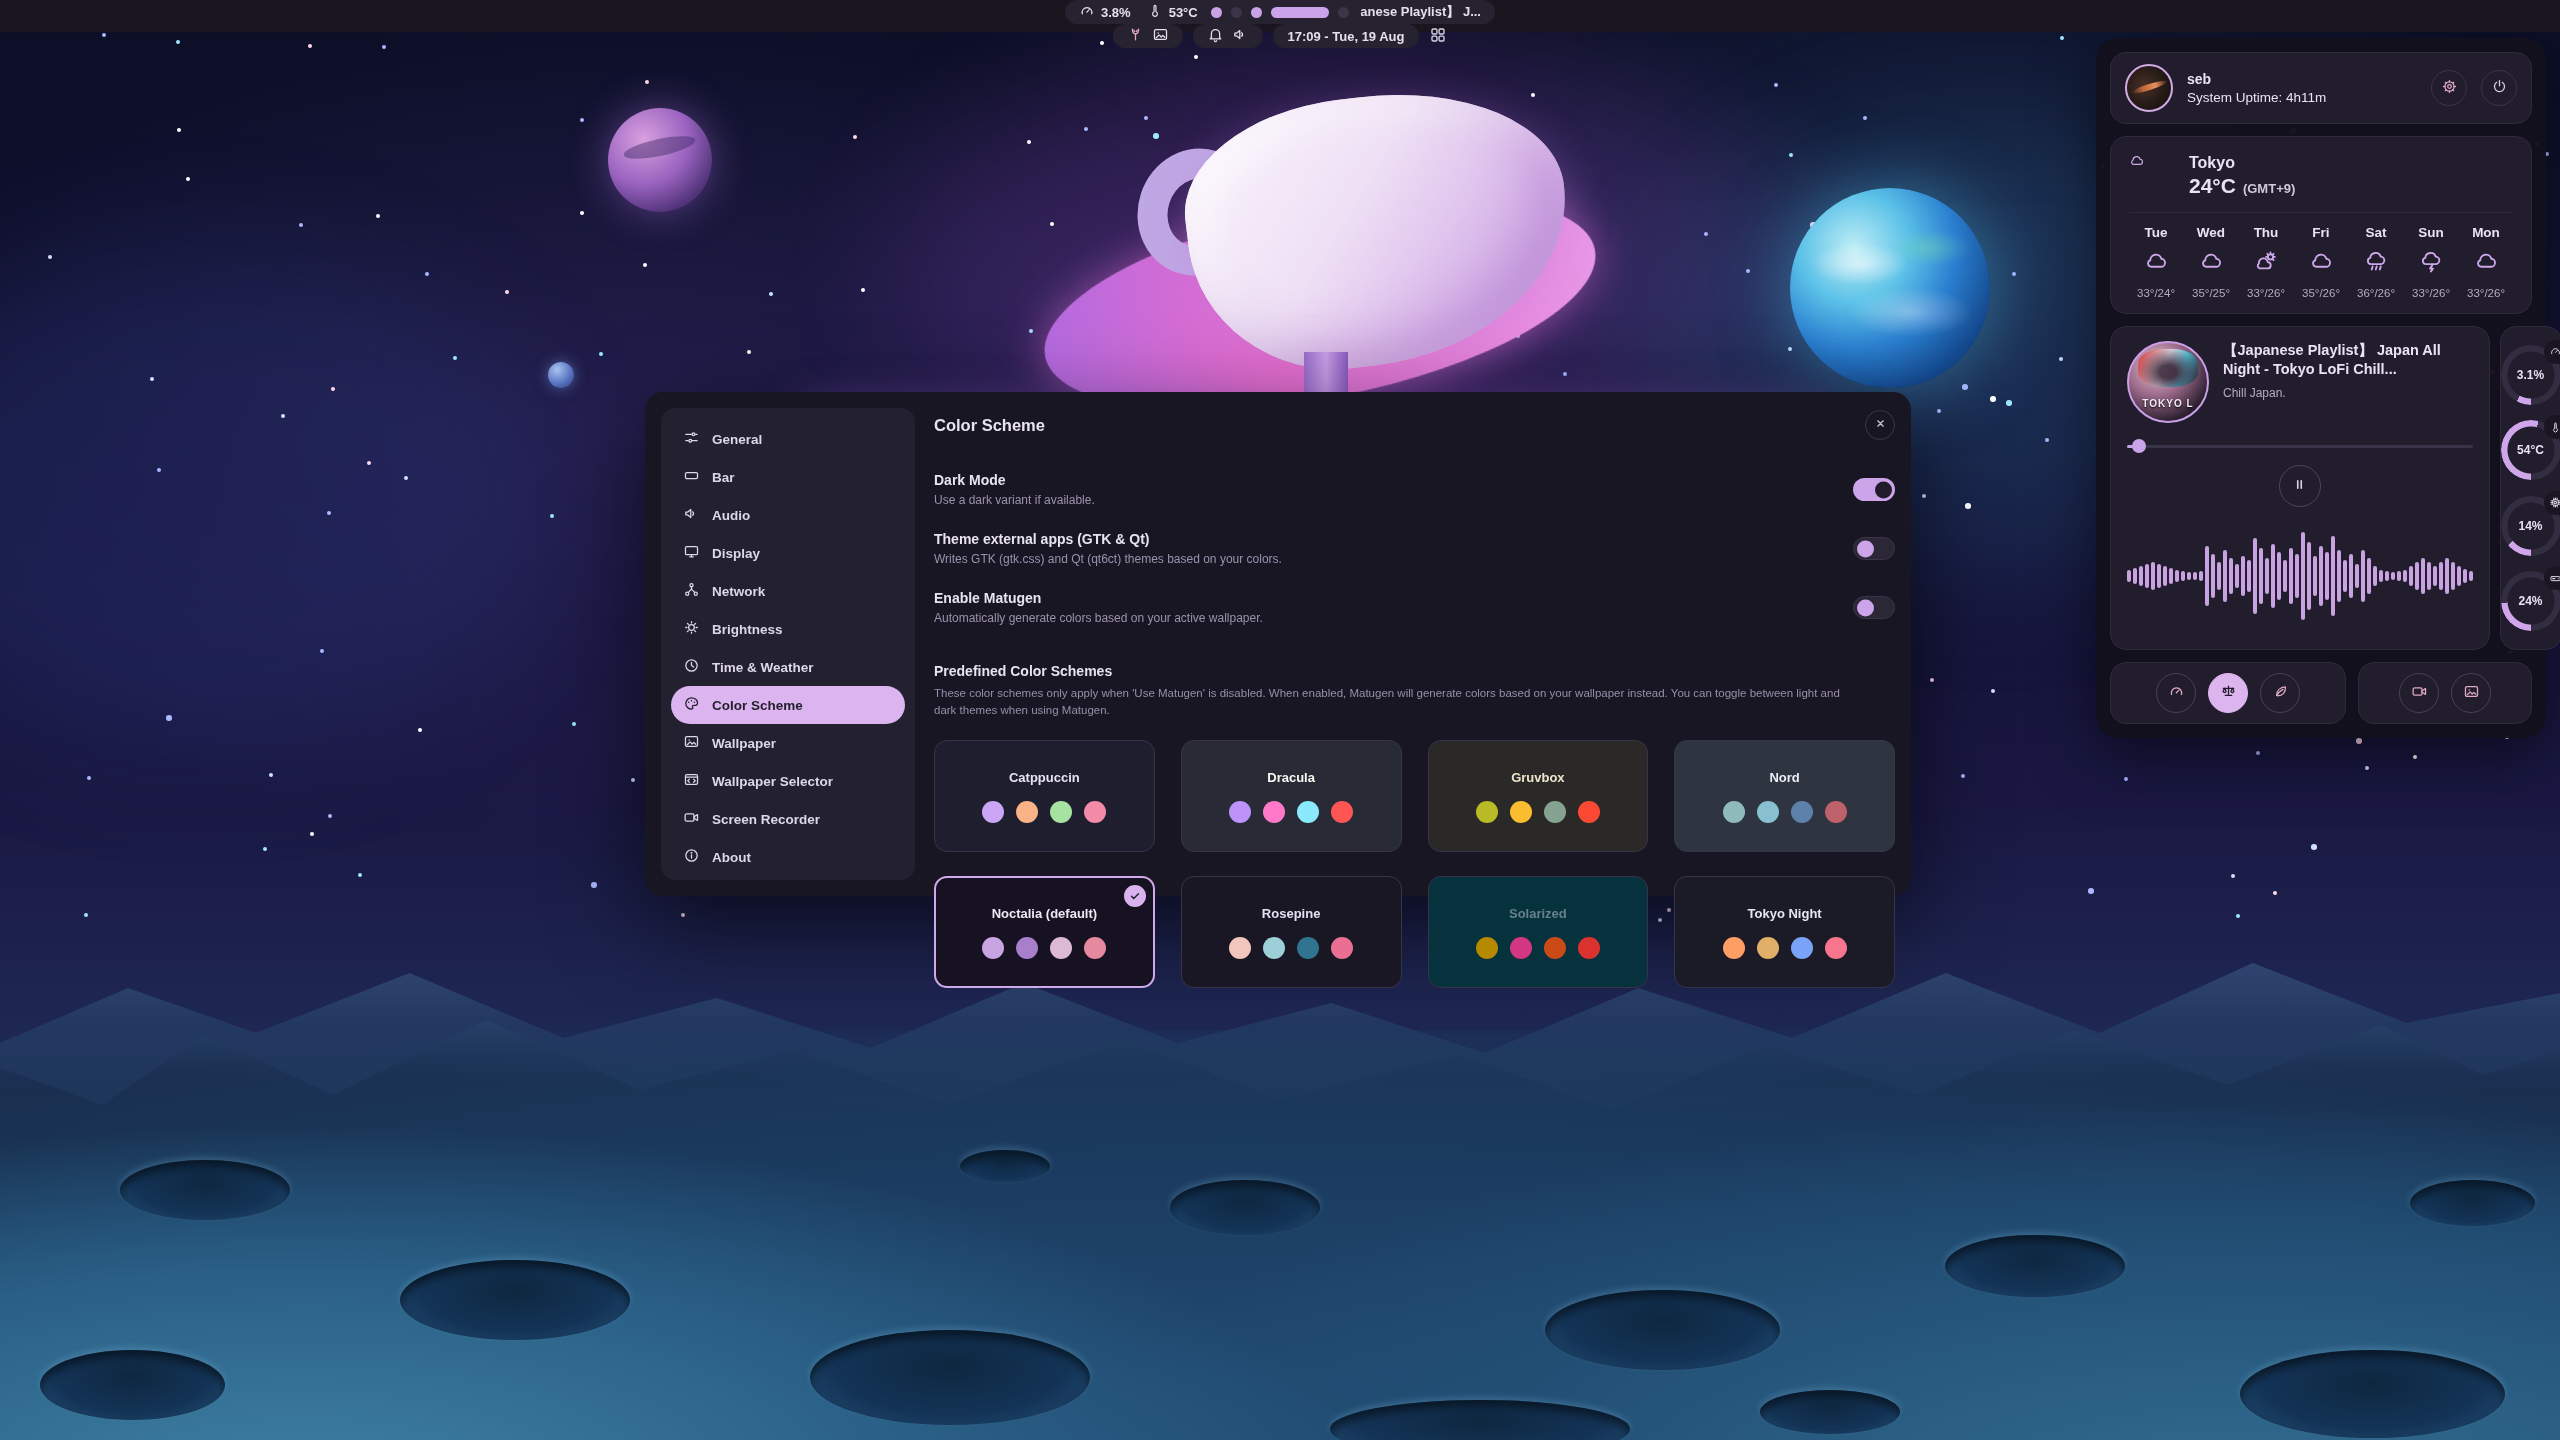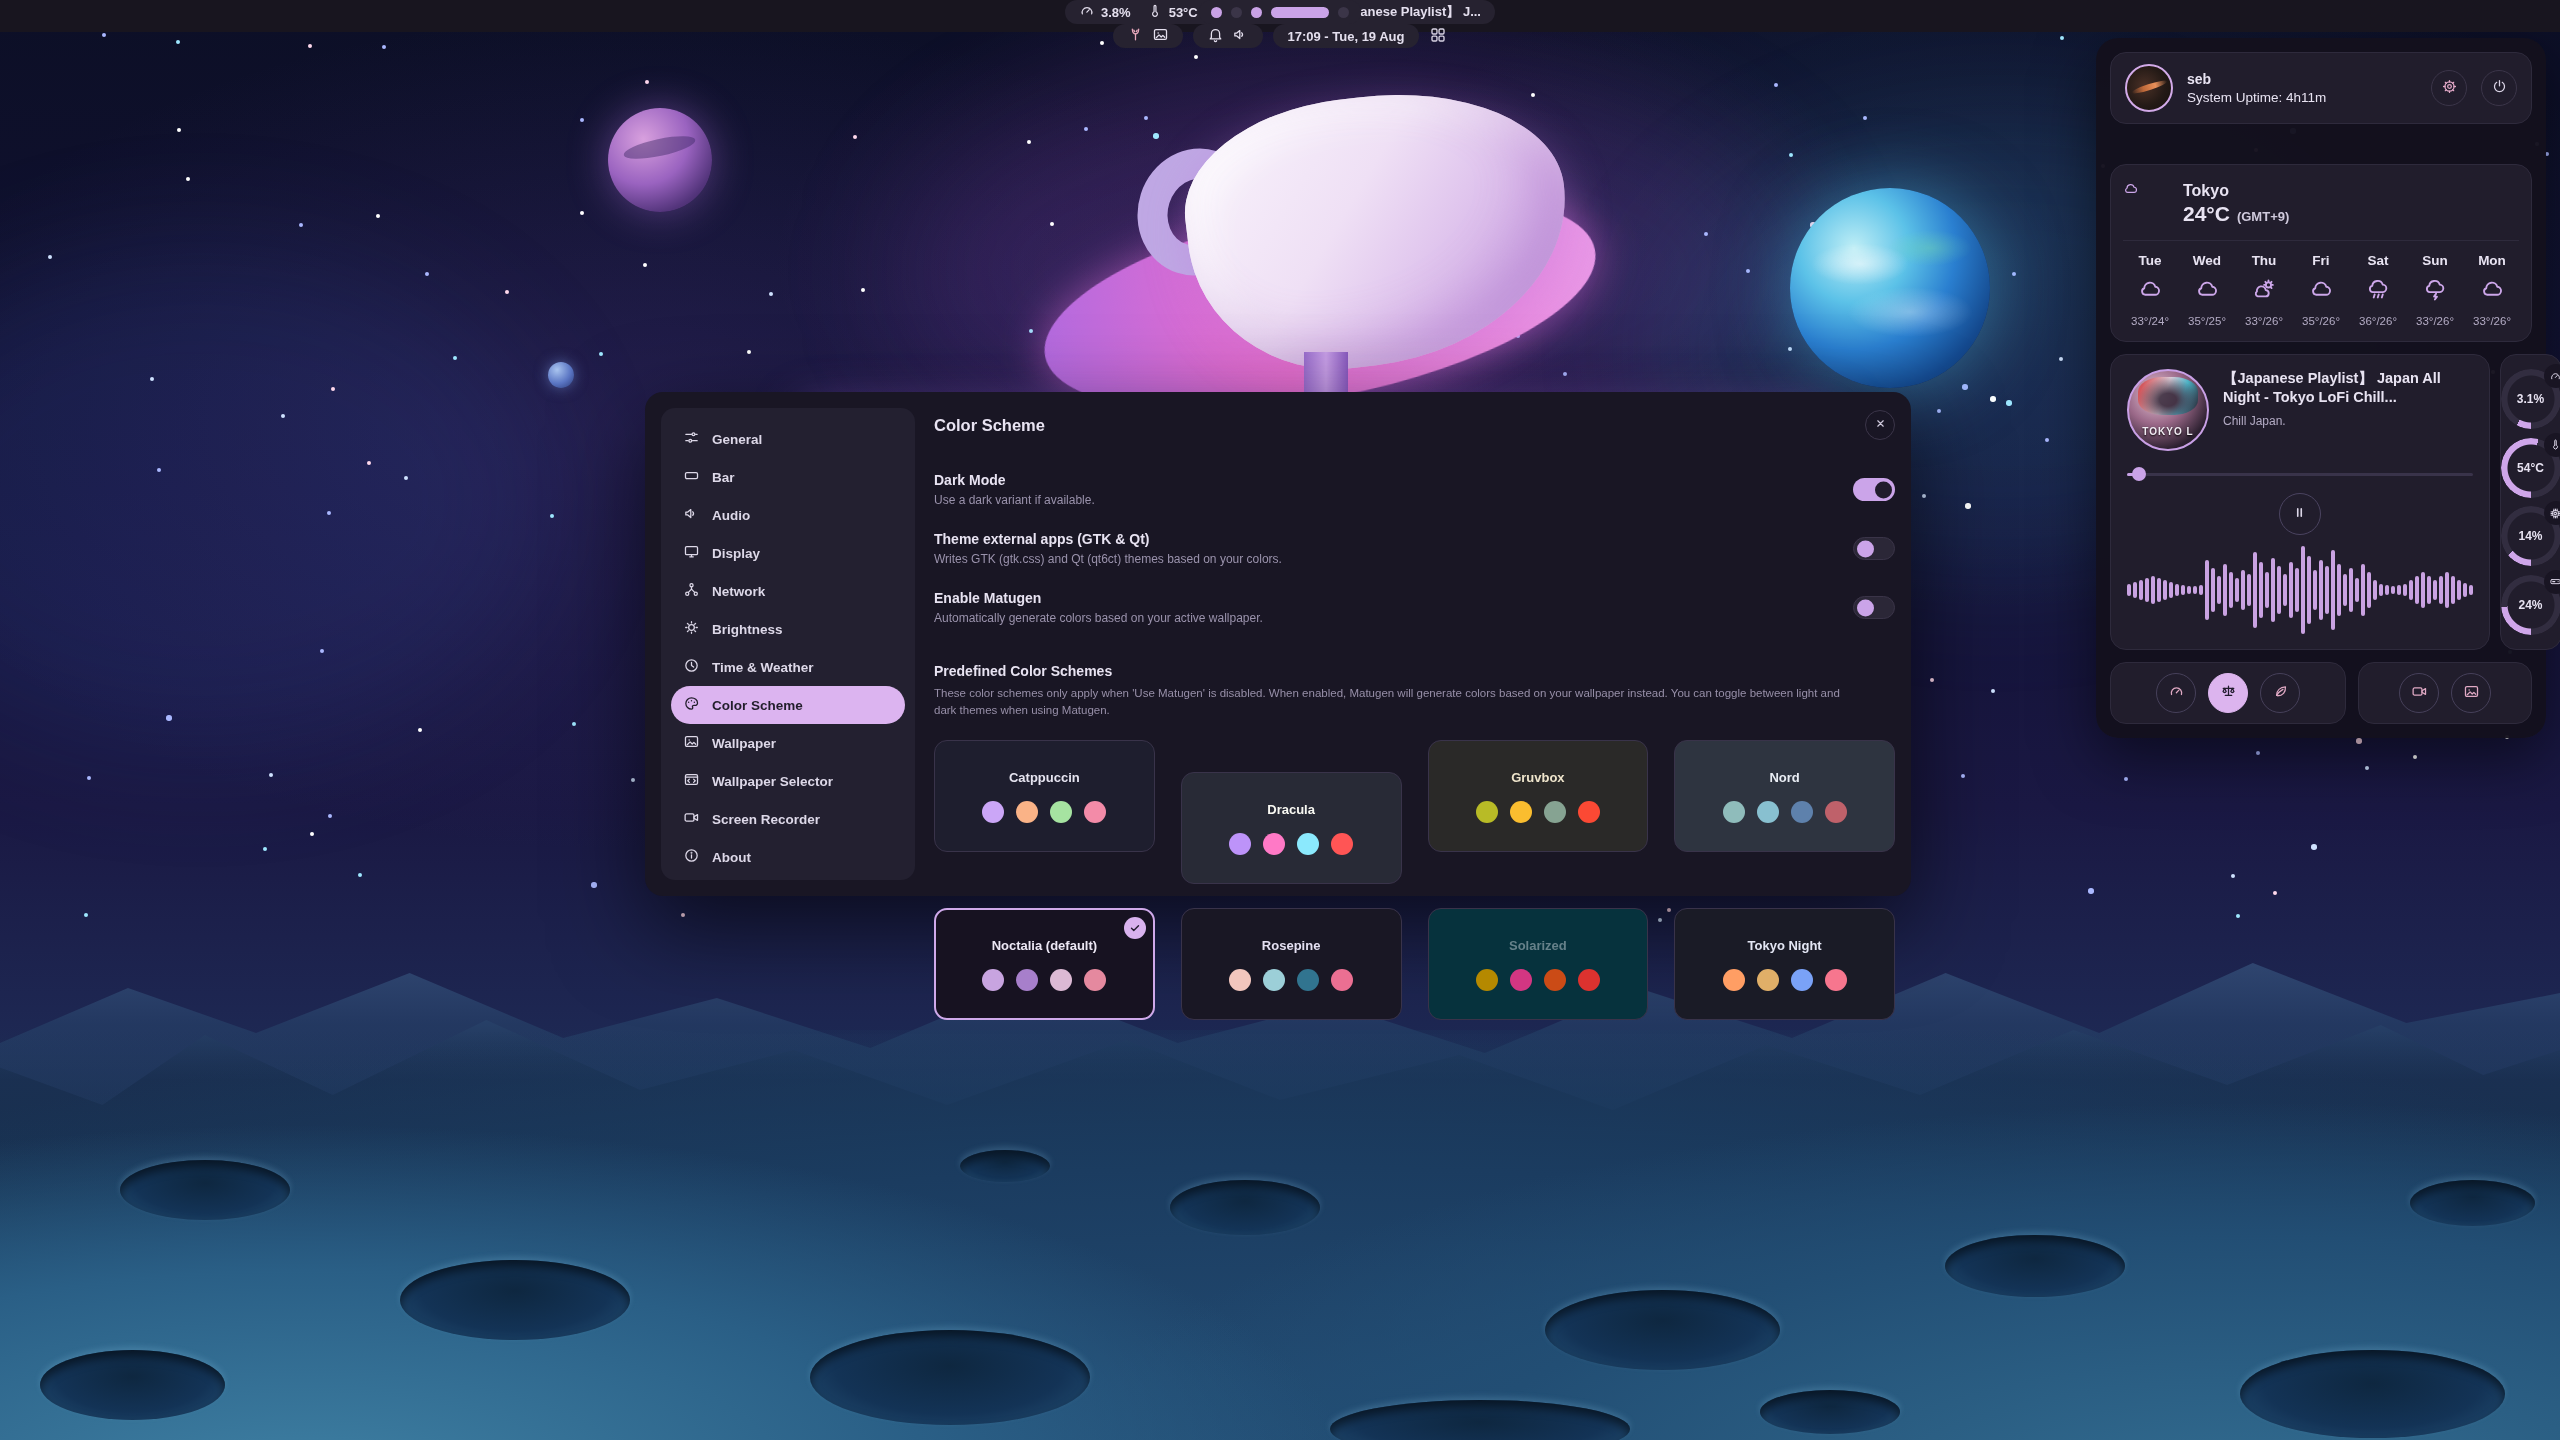--- a/index.html
+++ b/index.html
@@ -147,21 +147,21 @@
   .avatar::after { content:""; position:absolute; left:8%; top:42%; width:84%; height:14%;
     background:linear-gradient(90deg,transparent,#c06a3a,#e8905a,transparent); transform:rotate(-18deg); border-radius:50%; }
   .user-meta { flex:1; }
   .user-name { font-size:14px; font-weight:700; }
   .user-uptime { font-size:13.5px; margin-top:3px; }
   .round-btn { width:36px; height:36px; border-radius:50%; background:none; border:1.5px solid #3b3549;
     color:#d8d2e4; display:flex; align-items:center; justify-content:center; cursor:pointer; }
   .round-btn .icon { width:17px; height:17px; }
   .round-btn.gear { color:#e3a9c8; }
 
-  .weather-card { padding:16px 12px 14px;margin-top:28px; }
+  .weather-card { padding:16px 18px 14px; }
   .weather-head { display:flex; align-items:center; gap:14px; }
   .weather-head .big-cloud { width:46px; height:46px; color:#cda7ea; }
   .w-city { font-size:16px; font-weight:700; }
   .w-temp-line { display:flex; align-items:baseline; gap:7px; margin-top:2px; }
   .w-temp { font-size:21px; font-weight:700; }
   .w-tz { font-size:13px; font-weight:700; color:#cfc9dc;text-align:center; }
   .w-div { height:1px; background:#2e2a3c; margin:13px 0 12px; }
   .forecast { display:flex; justify-content:space-between; }
   .f-day { display:flex; flex-direction:column; align-items:center; gap:9px; width:54px; }
   .f-name { font-size:13.5px; font-weight:700; }
@@ -469,21 +469,21 @@
       <div class="schemes-grid" id="schemes">
           <div class="scheme-card" style="background: rgb(30, 30, 46);">
             <span class="scheme-title" style="color:#e6e4f0">Catppuccin</span>
             <span class="dots">
               <span class="dot" style="background:#cba6f7"></span>
               <span class="dot" style="background:#fab387"></span>
               <span class="dot" style="background:#a6e3a1"></span>
               <span class="dot" style="background:#f38ba8"></span>
             </span>
           </div>
-          <div class="scheme-card" style="background: rgb(40, 42, 54); margin-top: 32px;">
+          <div class="scheme-card" style="background: rgb(40, 42, 54);">
             <span class="scheme-title" style="color:#f8f8f2">Dracula</span>
             <span class="dots">
               <span class="dot" style="background:#bd93f9"></span>
               <span class="dot" style="background:#ff79c6"></span>
               <span class="dot" style="background:#8be9fd"></span>
               <span class="dot" style="background:#ff5555"></span>
             </span>
           </div>
           <div class="scheme-card" style="background: rgb(42, 41, 40);">
             <span class="scheme-title" style="color:#eee4cb">Gruvbox</span>

